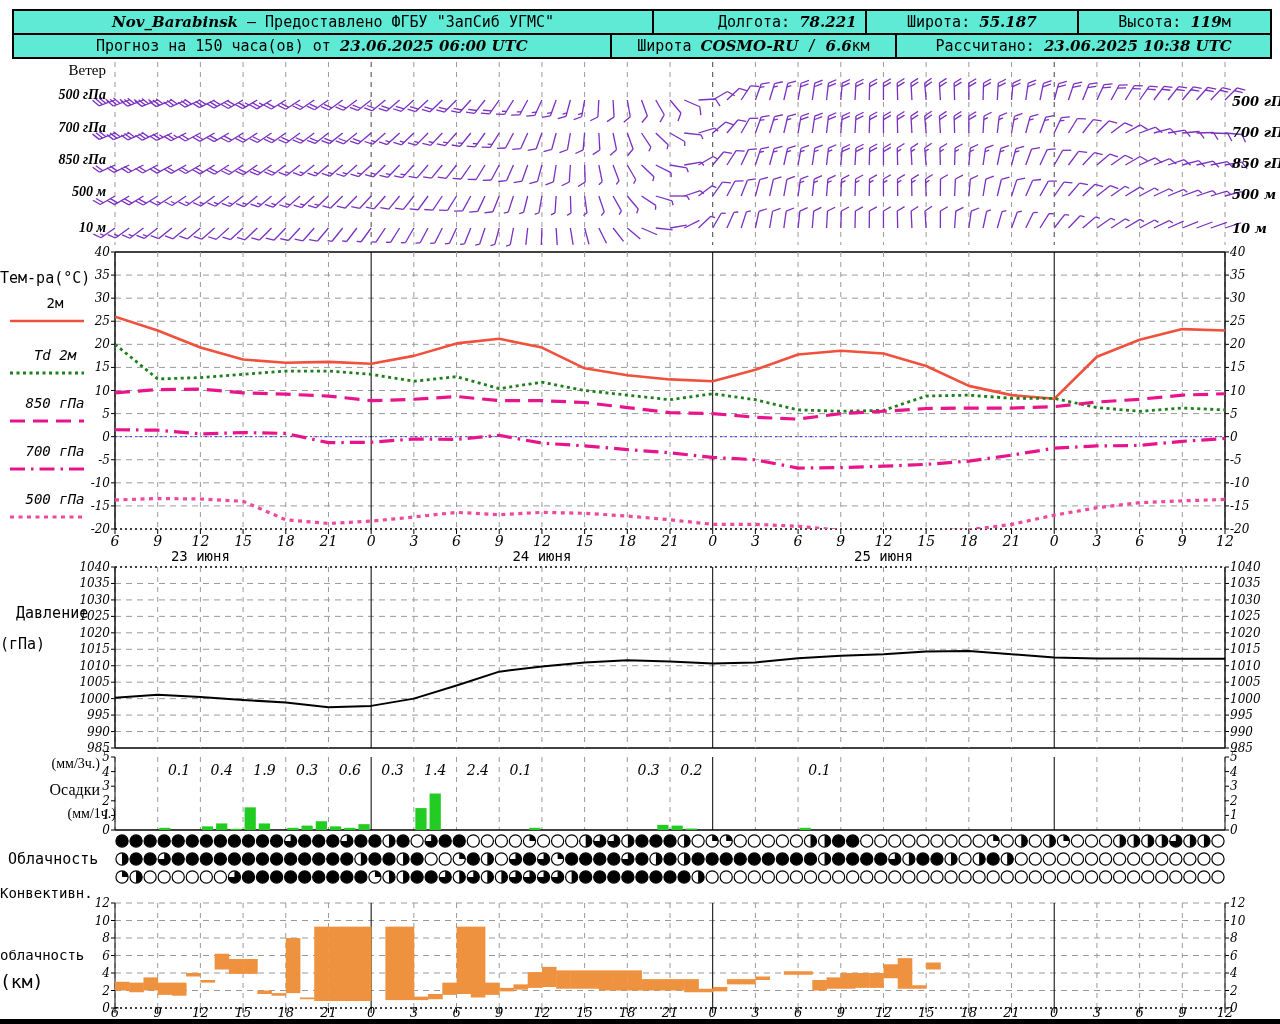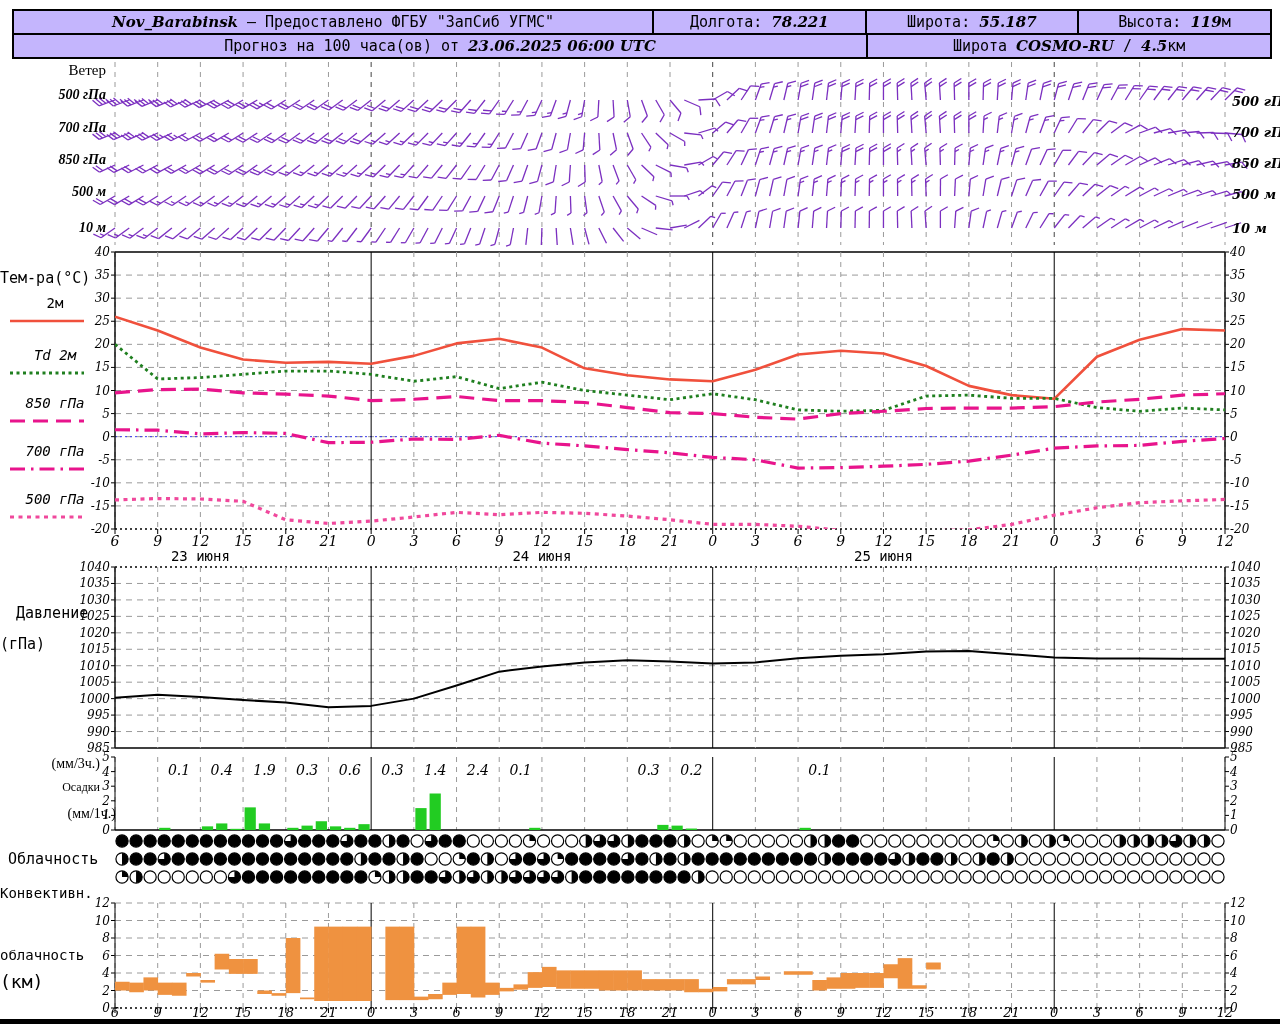--- a/index.html
+++ b/index.html
@@ -1,42 +1,43 @@
 <!DOCTYPE html>
 <html><head>
 <meta charset="utf-8">
 <style>
   html,body{margin:0;padding:0;background:#fff;}
   body{width:1280px;height:1024px;position:relative;overflow:hidden;
        font-family:"DejaVu Sans Mono","Liberation Mono",monospace;color:#000;}
   .hdr{position:absolute;left:12px;top:9px;width:1256px;border:2px solid #000;
-       font-size:15px;background:#c4b5fd;}
+       font-size:15px;background:#5eead4;}
   .hrow{display:flex;align-items:stretch;}
   .hrow+.hrow{border-top:2px solid #000;}
   .hcell{padding:2px 8px;text-align:center;white-space:nowrap;overflow:hidden;}
   .hcell+.hcell{border-left:2px solid #000;}
   .it{font-style:italic;font-weight:bold;font-family:"DejaVu Serif",serif;}
   .lbl{position:absolute;font-size:15px;white-space:nowrap;line-height:1.1;}
   .ra{text-align:right;font-family:Liberation Serif, serif;}
   .ca{text-align:left;}
   svg text{user-select:none;}
 </style>
 </head>
 <body>
 
 <div class="hdr">
   <div class="hrow">
       <div class="hcell" style="flex-grow: 3.2; flex-basis: 0px;"><span class="it">Nov_Barabinsk</span><span> — Предоставлено ФГБУ "ЗапСиб УГМС"</span></div>
-      <div class="hcell" style="flex-grow: 1; flex-basis: 0px;"><span>Долгота: </span><span class="it">78.221</span></div>
+      <div class="hcell" style="flex-grow: 1; flex-basis: 0px; text-align: right;"><span>Долгота: </span><span class="it">78.221</span></div>
       <div class="hcell" style="flex-grow: 1; flex-basis: 0px;"><span>Широта: </span><span class="it">55.187</span></div>
       <div class="hcell" style="flex-grow: 0.9; flex-basis: 0px;"><span>Высота: </span><span class="it">119</span><span>м</span></div>
     </div>
   <div class="hrow">
-      <div class="hcell" style="flex-grow: 2.6; flex-basis: 0px;"><span>Прогноз на 100 часа(ов) от </span><span class="it">23.06.2025 06:00 UTC</span></div>
-      <div class="hcell" style="flex-grow: 1.2; flex-basis: 0px;"><span>Широта </span><span class="it">COSMO-RU</span><span> / </span><span class="it">4.5</span><span>км</span></div>
+      <div class="hcell" style="flex-grow: 2.6; flex-basis: 0px;"><span>Прогноз на 150 часа(ов) от </span><span class="it">23.06.2025 06:00 UTC</span></div>
+      <div class="hcell" style="flex-grow: 1.2; flex-basis: 0px;"><span>Широта </span><span class="it">COSMO-RU</span><span> / </span><span class="it">6.6</span><span>км</span></div>
+      <div class="hcell" style="flex-grow: 1.6; flex-basis: 0px;"><span>Рассчитано: </span><span class="it">23.06.2025 10:38 UTC</span></div>
     </div>
 </div>
 
 <svg id="chart" style="position:absolute;left:0;top:0" width="1280" height="1024">
     <g>
       <line x1="115" y1="62" x2="115" y2="245" stroke="#9a9a9a" stroke-dasharray="5 5" stroke-width="1"></line>
       <line x1="157.69230769230768" y1="62" x2="157.69230769230768" y2="245" stroke="#9a9a9a" stroke-dasharray="5 5" stroke-width="1"></line>
       <line x1="200.3846153846154" y1="62" x2="200.3846153846154" y2="245" stroke="#9a9a9a" stroke-dasharray="5 5" stroke-width="1"></line>
       <line x1="243.07692307692307" y1="62" x2="243.07692307692307" y2="245" stroke="#9a9a9a" stroke-dasharray="5 5" stroke-width="1"></line>
       <line x1="285.7692307692308" y1="62" x2="285.7692307692308" y2="245" stroke="#9a9a9a" stroke-dasharray="5 5" stroke-width="1"></line>
@@ -2002,20 +2003,20 @@
 <div class="lbl it" style="left:1232px;top:157px;font-size:13px">850 гПа</div>
 <div class="lbl it" style="left:1232px;top:188px;font-size:13px">500 м</div>
 <div class="lbl it" style="left:1232px;top:222px;font-size:13px">10 м</div>
 
 <div class="lbl ca" style="left:0;top:270px;width:110px">Тем-ра(°C)</div>
 
 <div class="lbl ca" style="left:16px;top:605px;width:104px">Давление</div>
 <div class="lbl ca" style="left:0;top:636px;width:104px">(гПа)</div>
 
 <div class="lbl ra" style="left:0;top:756px;width:100px;font-size:14px">(мм/3ч.)</div>
-<div class="lbl ra" style="left:0;top:781px;width:100px;font-size:12px">Осадки</div>
+<div class="lbl ra" style="left:0;top:781px;width:100px;font-size:16px">Осадки</div>
 <div class="lbl ra" style="left:16px;top:806px;width:100px;font-size:14px">(мм/1ч.)</div>
 
 <div class="lbl" style="left:8px;top:851px">Облачность</div>
 
 <div class="lbl ca" style="left:0;top:886px;width:106px;font-size:14px">Конвективн.</div>
 <div class="lbl ca" style="left:0;top:948px;width:106px;font-size:14px">облачность</div>
 <div class="lbl ca" style="left:0;top:972px;width:106px;font-size:18px">(км)</div>
 
 </body></html>

